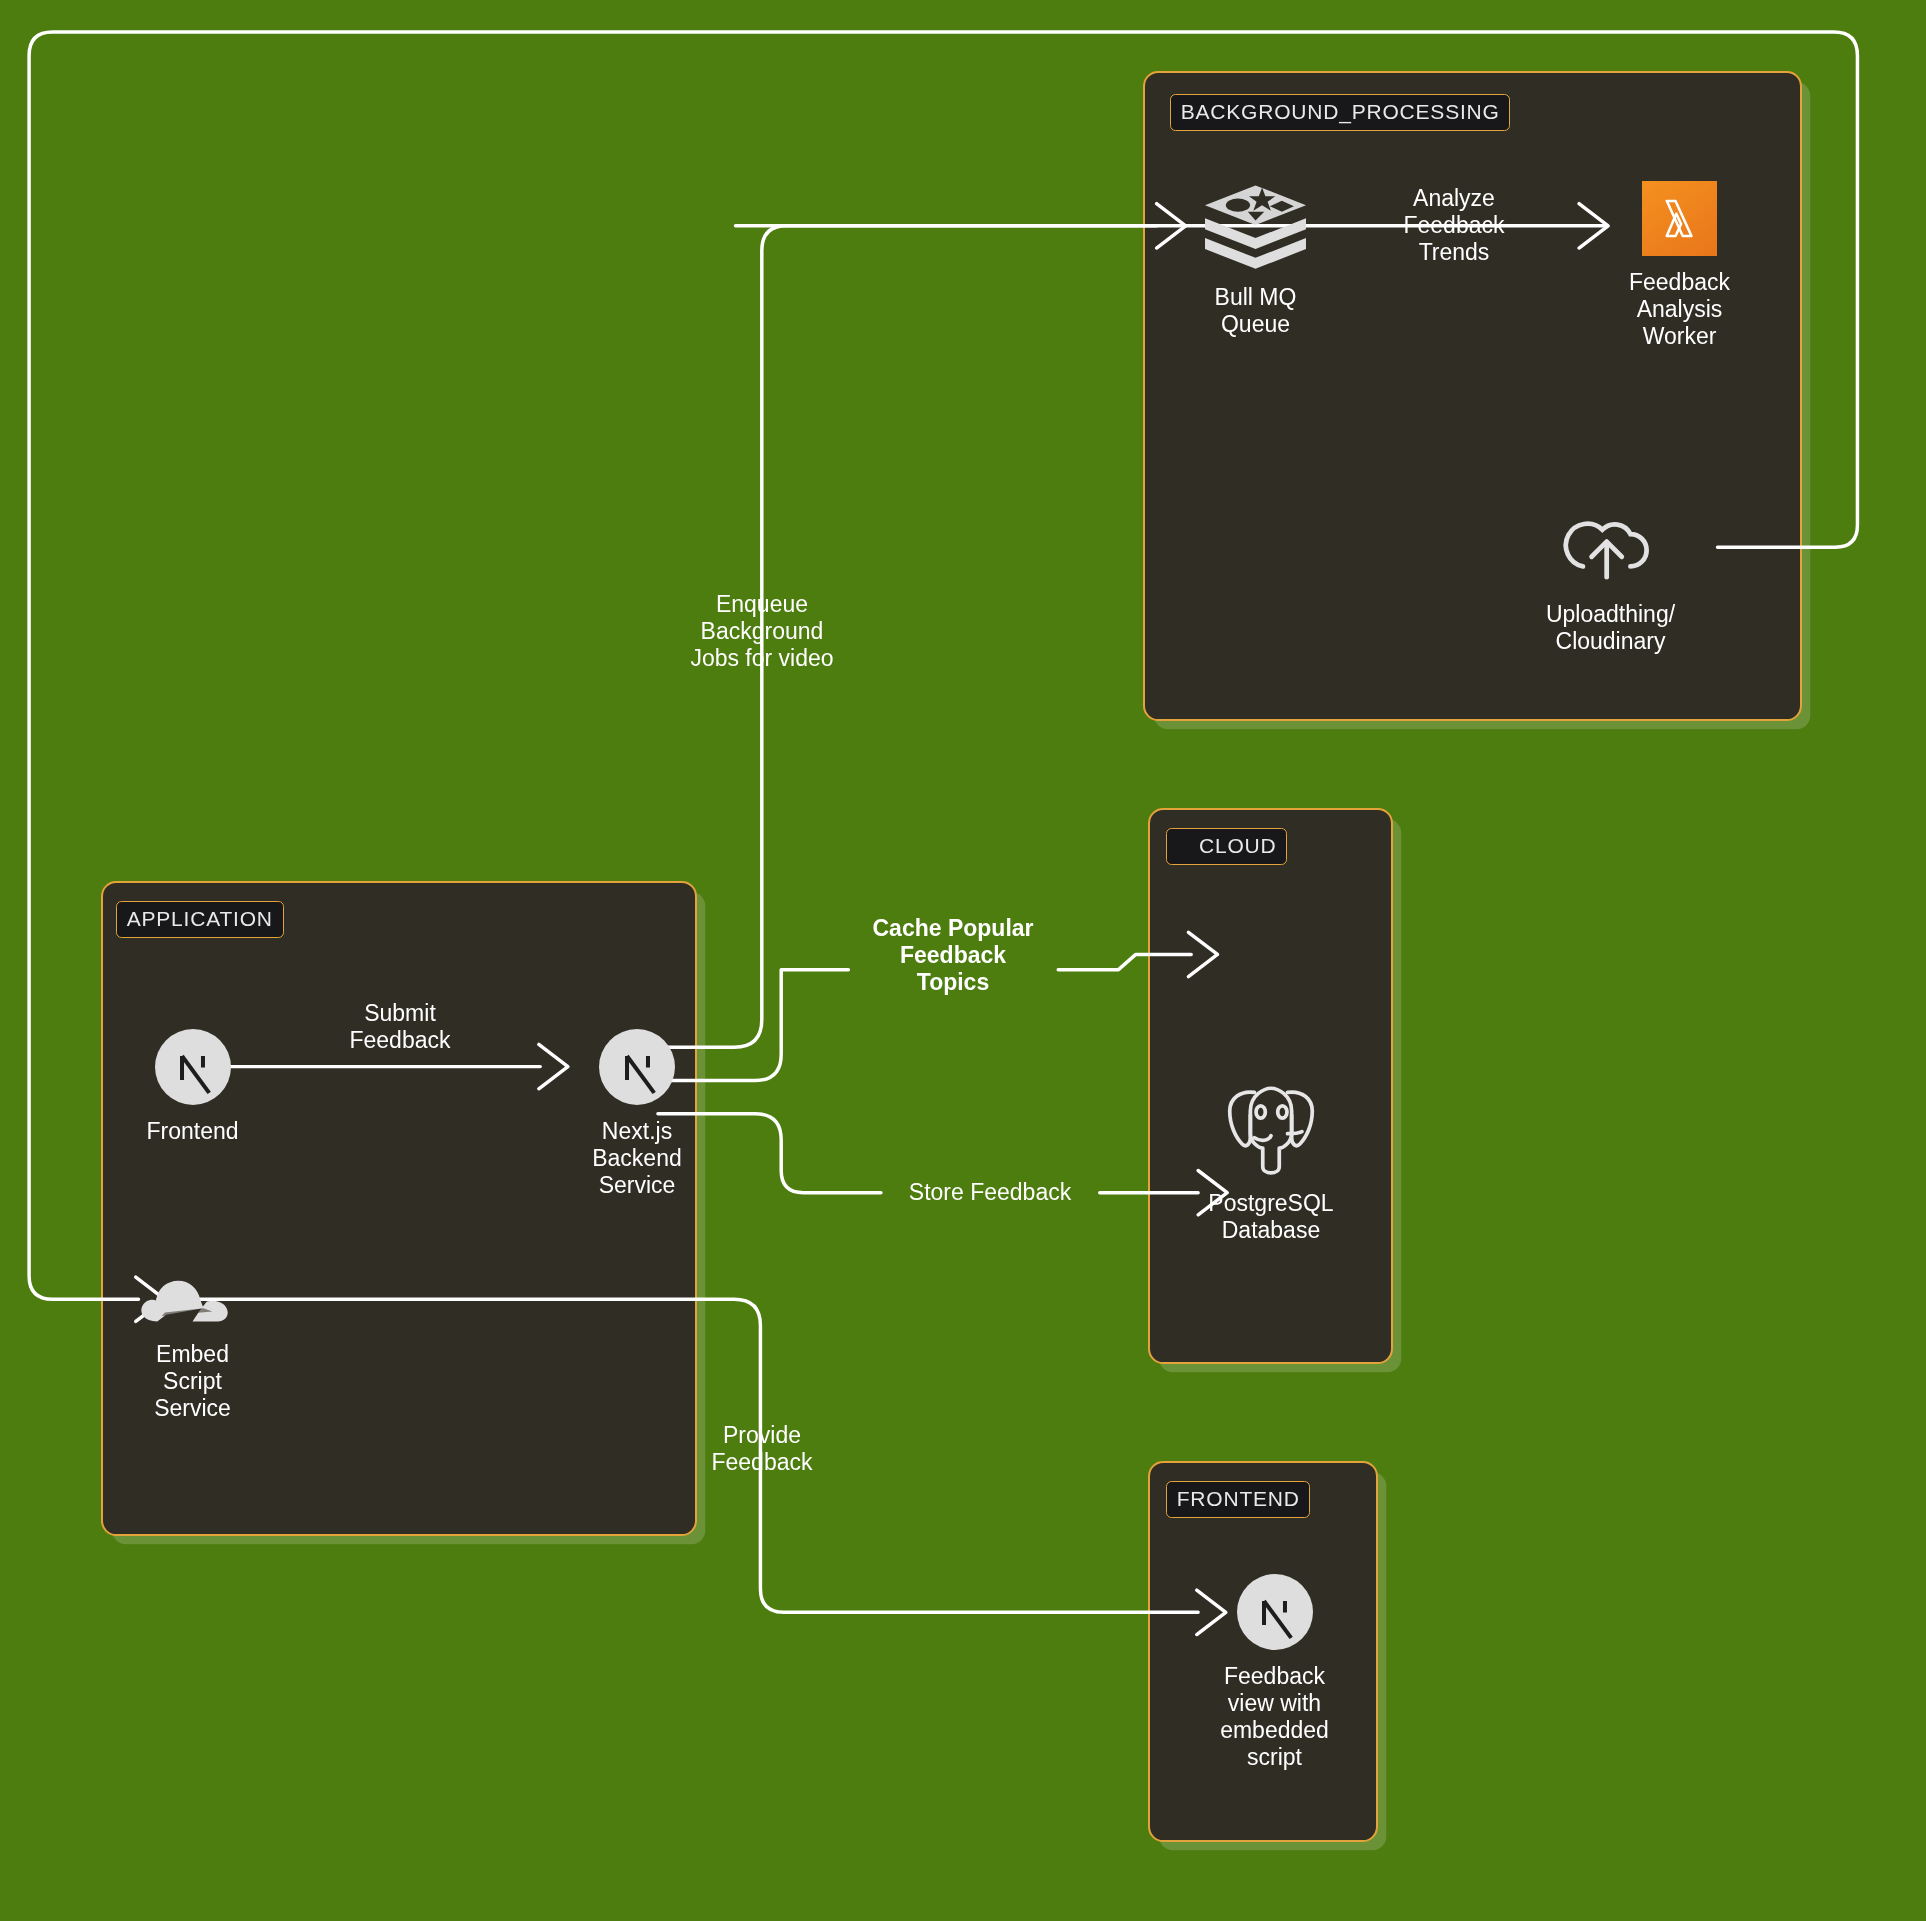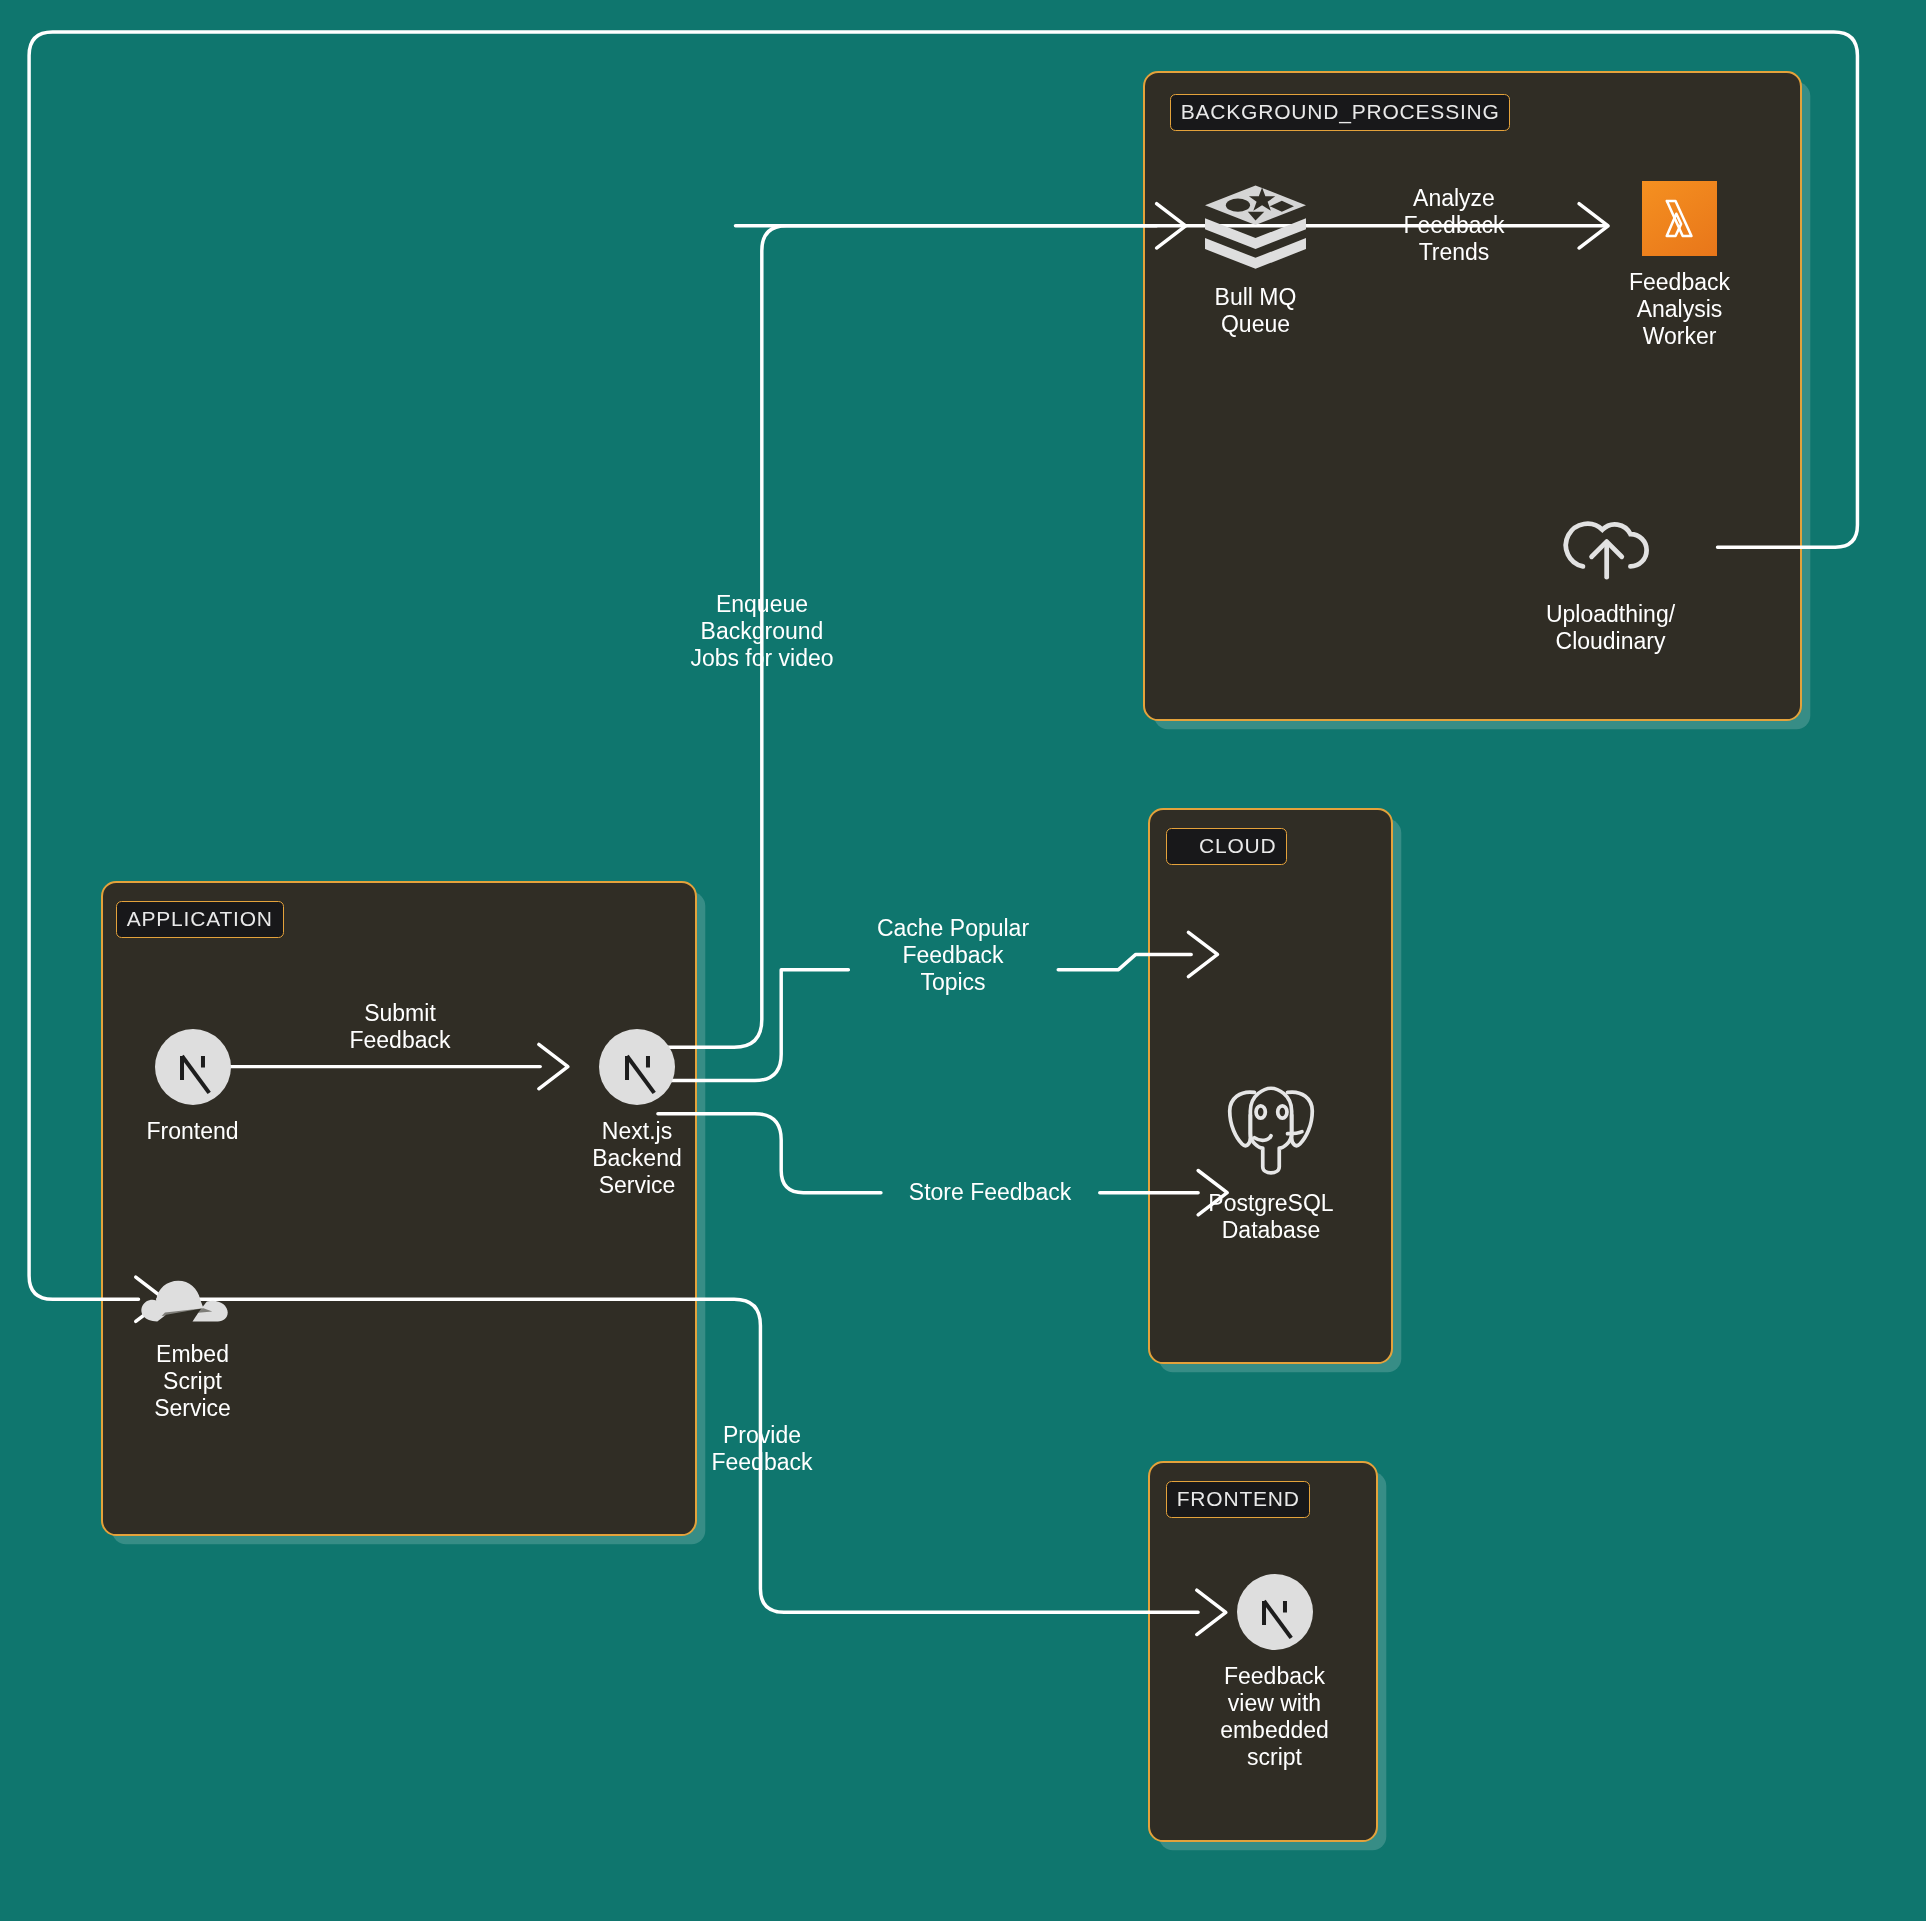--- a/index.html
+++ b/index.html
@@ -1,17 +1,17 @@
 <!DOCTYPE html>
 <html style="font-size:11px"><head>
 <meta charset="utf-8">
 <style>
   html,body{margin:0;padding:0;background:#191919;}
   body{font-family:"Liberation Sans",sans-serif;}
-  #stage{position:relative;width:1926px;height:1922px;background:#0f766e;overflow:hidden;}
+  #stage{position:relative;width:1926px;height:1922px;background:#4d7c0f;overflow:hidden;}
   svg.layer{position:absolute;left:0;top:0;width:1926px;height:1922px;overflow:visible;}
   .grp{position:absolute;border:2.1px solid #E4A23B;border-radius:15.2px;background:#302d25;
        box-shadow:9.7px 9.7px 0 -1.4px rgba(255,255,255,0.17);}
   .grp-label{position:absolute;background:#18181a;border:1.4px solid #E4A23B;border-radius:5.5px;
        color:#e9e9e9;font-size:21px;letter-spacing:0.8px;padding:4.8px 9.7px 6.2px 9.7px;white-space:nowrap;}
   .node{position:absolute;display:flex;flex-direction:column;align-items:center;}
   .node-ico{display:flex;align-items:center;justify-content:center;}
   .node-lbl{color:#fff;font-size:23px;line-height:1.18;text-align:center;margin-top:12.5px;white-space:pre-line;}
   .edge-lbl{position:absolute;color:#fff;font-size:23px;line-height:1.18;text-align:center;white-space:pre-line;
        transform:translate(-50%,-50%);background:transparent;}
@@ -207,21 +207,21 @@
   </div>
 
   <div class="edge-lbl" style="left:400px;top:1027px;">Submit
 Feedback</div>
   <div class="edge-lbl" style="left:762px;top:632px;">Enqueue
 Background
 Jobs for video</div>
   <div class="edge-lbl" style="left:1454px;top:226px;">Analyze
 Feedback
 Trends</div>
-  <div class="edge-lbl" style="left:953px;top:956px;">Cache Popular
+  <div class="edge-lbl" style="left:953px;top:956px;font-weight:bold;">Cache Popular
 Feedback
 Topics</div>
   <div class="edge-lbl" style="left:990px;top:1193px;">Store Feedback</div>
   <div class="edge-lbl" style="left:762px;top:1449px;">Provide
 Feedback</div>
 
 </div>
 
 
 </body></html>

